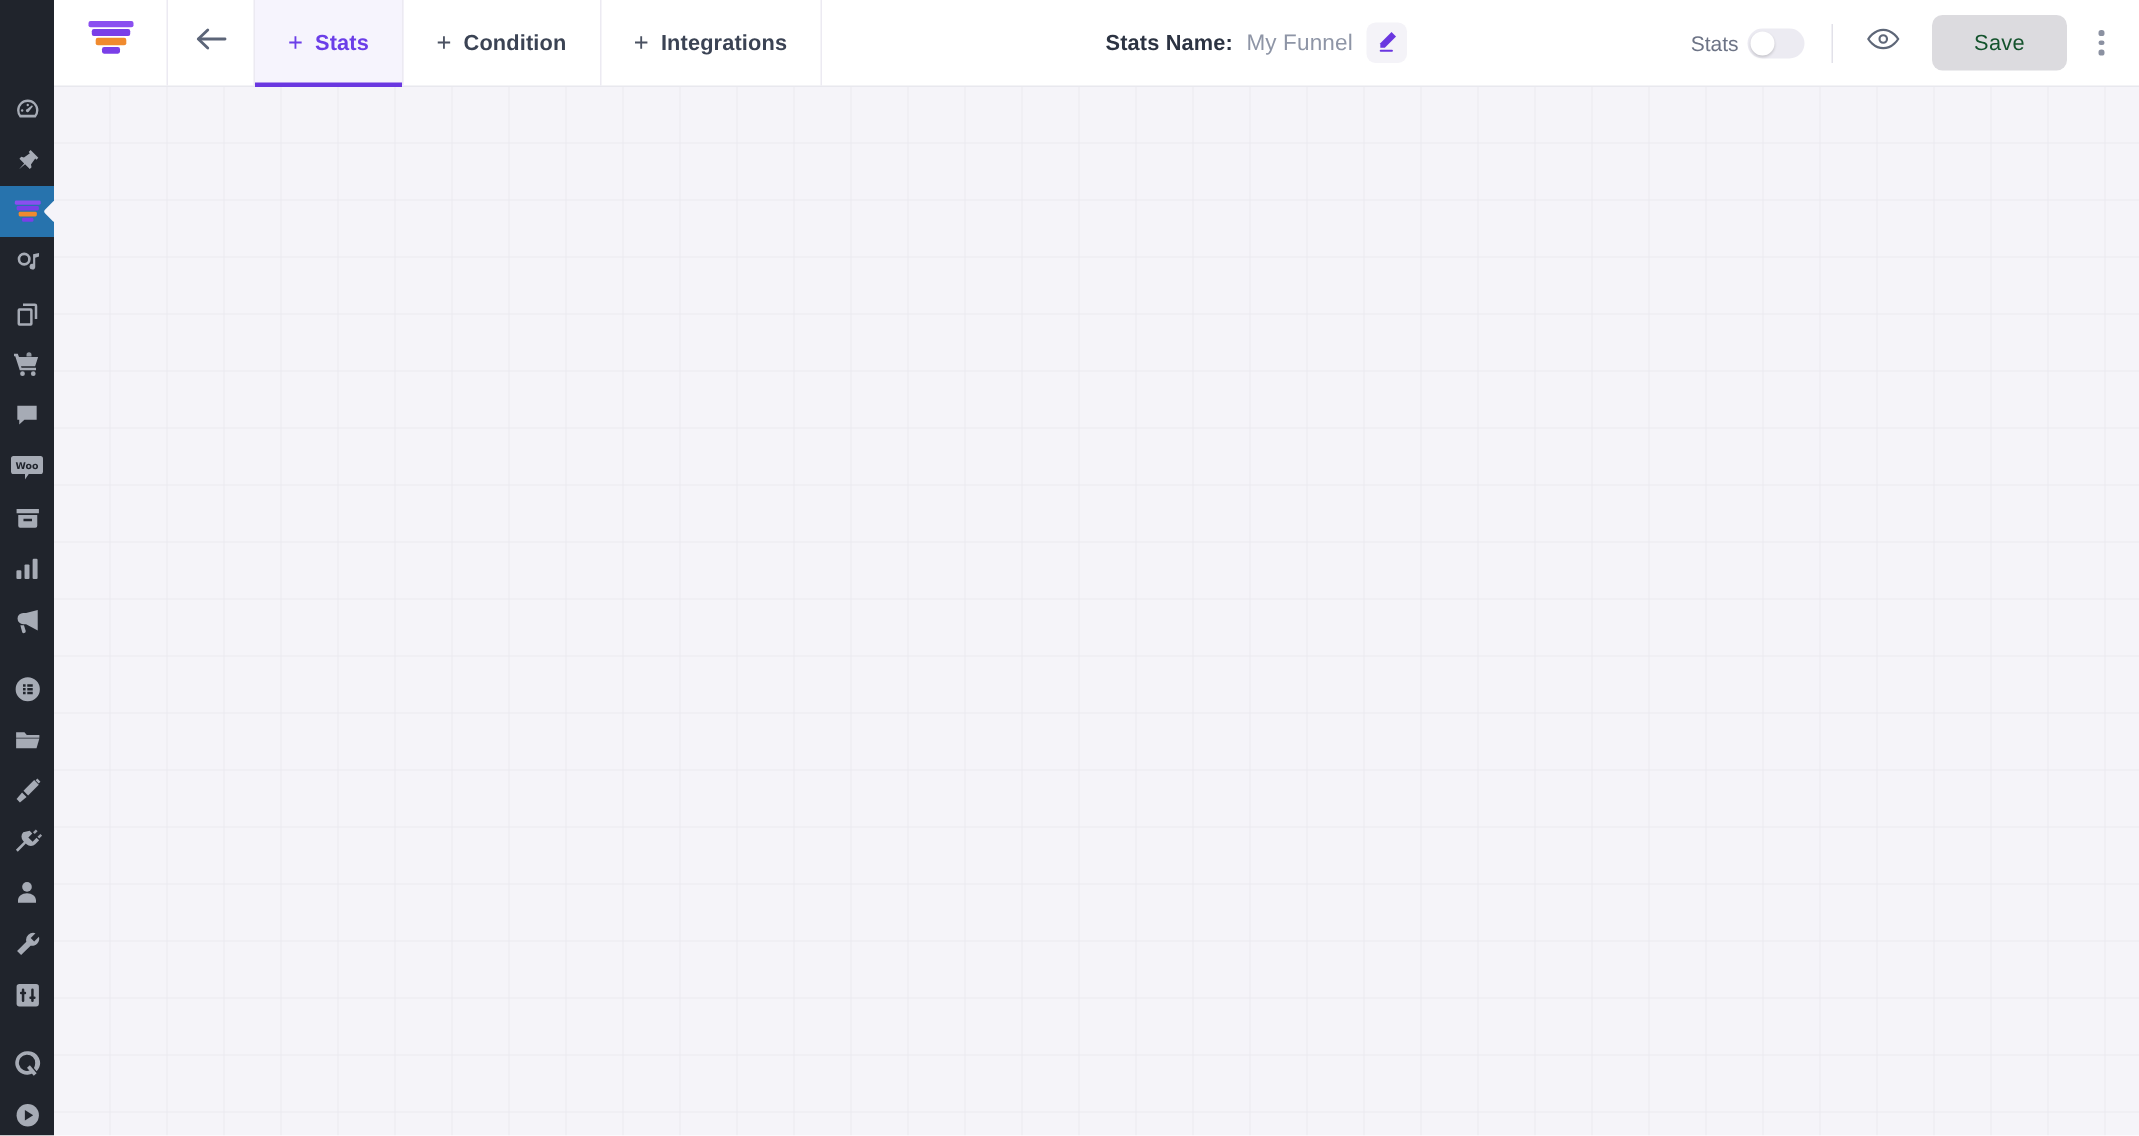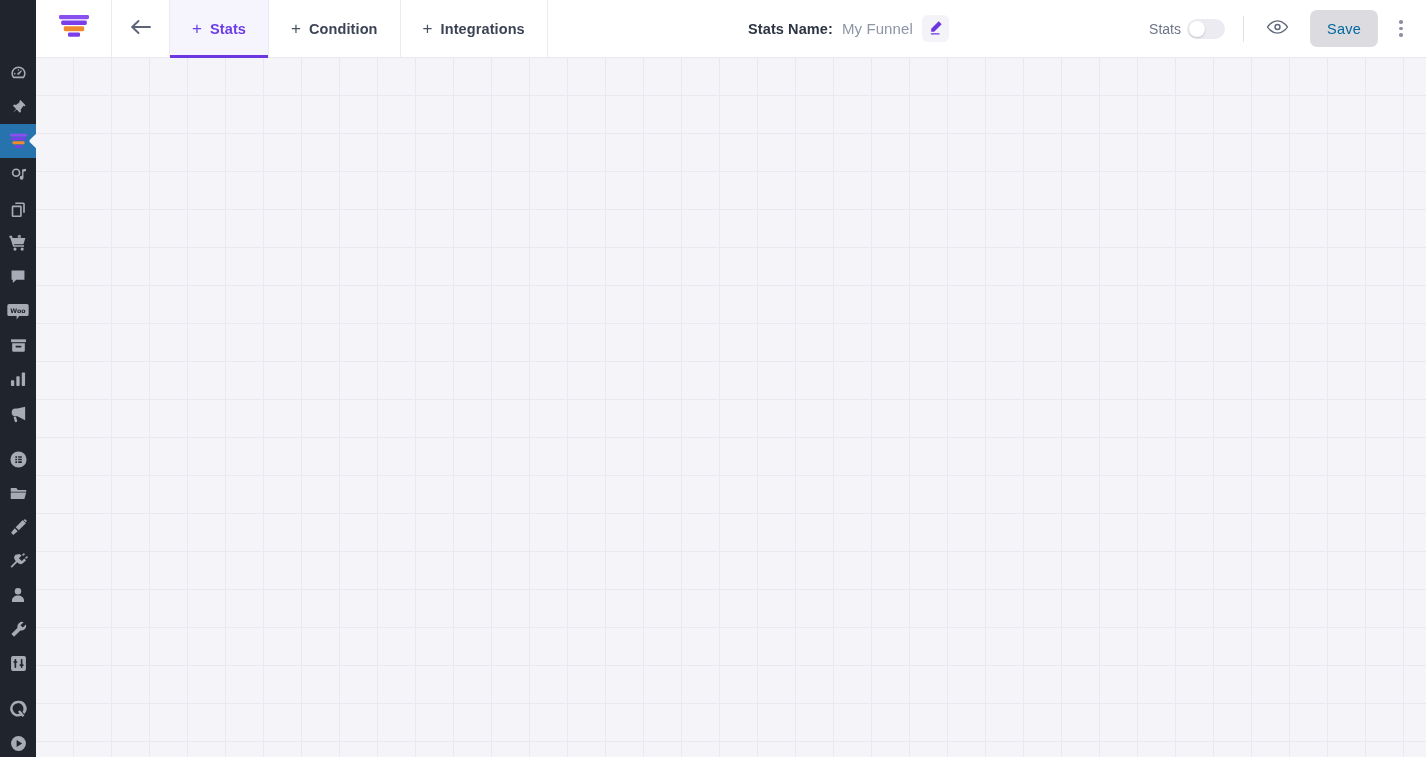--- a/index.html
+++ b/index.html
@@ -205,24 +205,24 @@
   }
 
   .eye-btn {
     width: 30px; height: 30px;
     display: flex; align-items: center; justify-content: center;
     cursor: pointer;
     margin-right: 18px;
   }
 
   .save-btn {
-    width: 68px; height: 37px;
+    width: 90px; height: 37px;
     border-radius: 7px;
     background: #dcdbdf;
-    color: #0369a1;
+    color: #14532d;
     font-size: 14.5px;
     font-weight: 400;
     border: none;
     cursor: default;
     display: flex; align-items: center; justify-content: center;
     letter-spacing: .2px;
   }
 
   .kebab {
     width: 30px; height: 36px;

